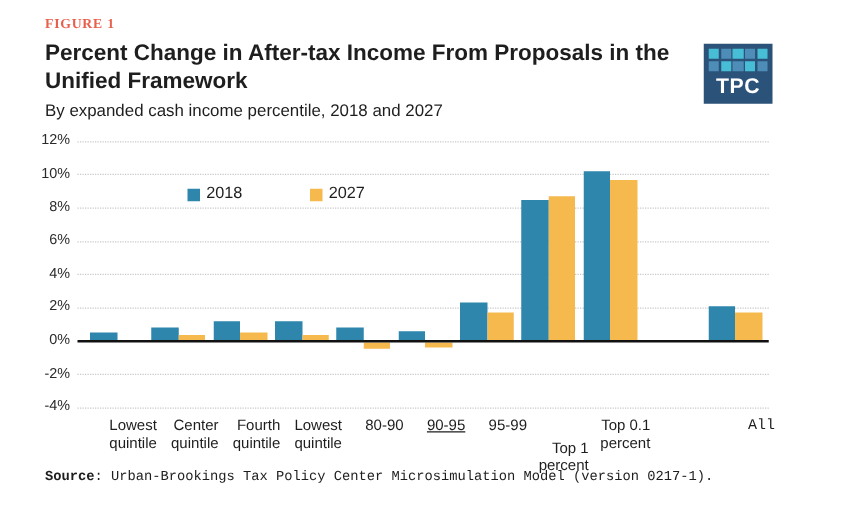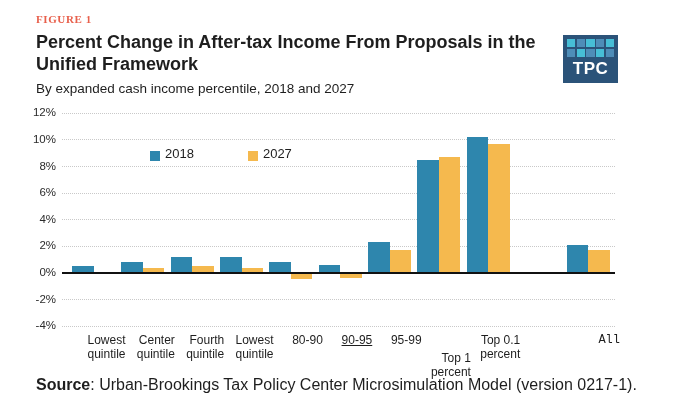--- a/index.html
+++ b/index.html
@@ -46,21 +46,21 @@
   .bar{position:absolute;z-index:2;}
   .xtick{
     position:absolute;width:64px;text-align:right;white-space:pre-line;
     font-size:12px;line-height:14px;color:#1e1e1e;
   }
   .legend{position:absolute;left:150px;top:146px;display:flex;z-index:4;}
   .legend-item{display:flex;align-items:flex-end;margin-right:54px;}
   .legend-swatch{width:10px;height:10px;margin-right:5px;display:inline-block;}
   .legend-text{font-size:13px;color:#1e1e1e;}
   .source-note{
-    position:absolute;left:36px;top:376px;font-size:16px;color:#1e1e1e;
+    position:absolute;left:36px;top:376px;font-size:11px;color:#1e1e1e;font-family:Liberation Mono, monospace;
   }
   .source-note b{font-weight:bold;}
 </style>
 </head>
 <body>
 
 <div class="canvas">
 
   <div class="figure-label">FIGURE 1</div>
 

